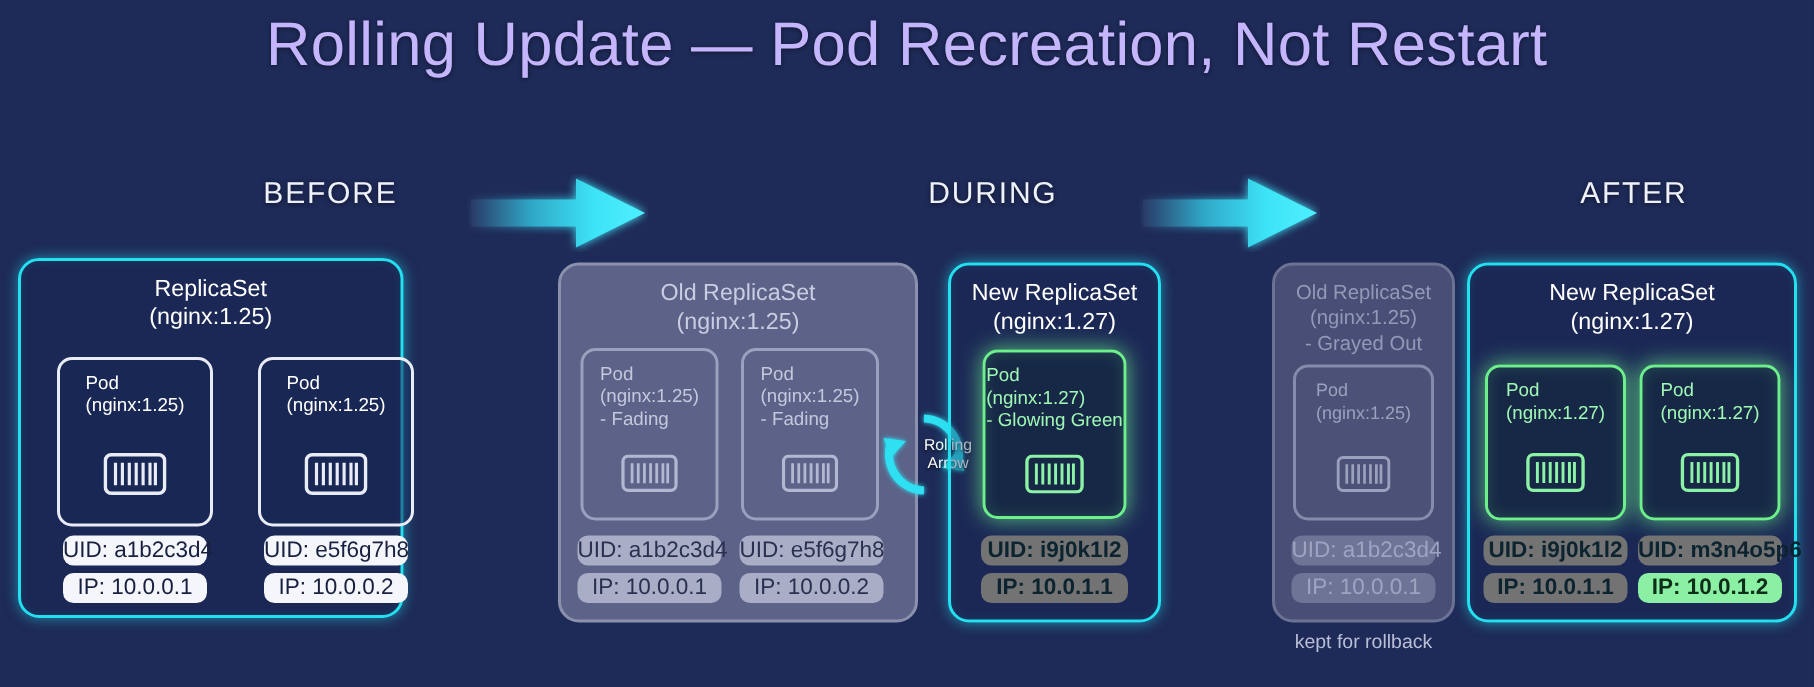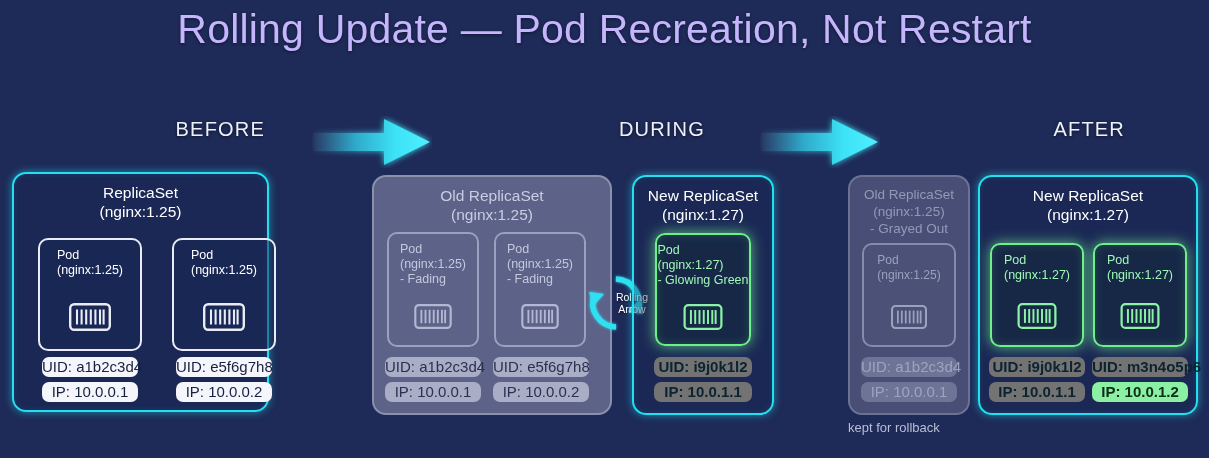--- a/index.html
+++ b/index.html
@@ -175,20 +175,21 @@
     text-shadow: 0 1px 2px rgba(0,0,0,0.6);
     margin-left: 16px;
   }
   .rolling-text span { display: block; }
 
   
   .caption {
     position: absolute;
     font-size: 13px;
     color: #b9bfd6;
+    text-align: center;
     white-space: nowrap;
   }
 </style>
 </head>
 <body>
 
 <div class="title">Rolling Update — Pod Recreation, Not Restart</div>
 
 <div class="stage-label" id="lbl-before">BEFORE</div>
 <div class="stage-label" id="lbl-during">DURING</div>

